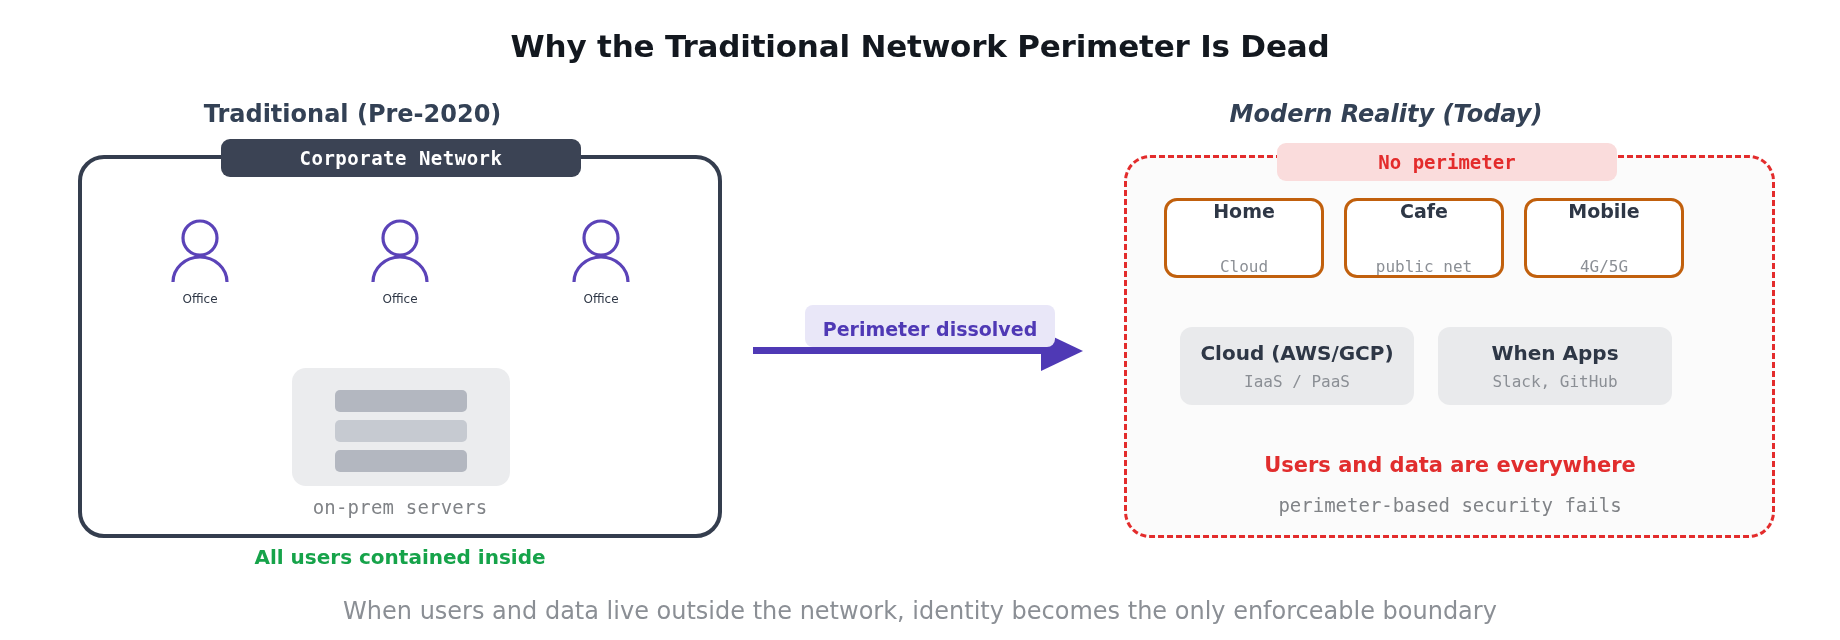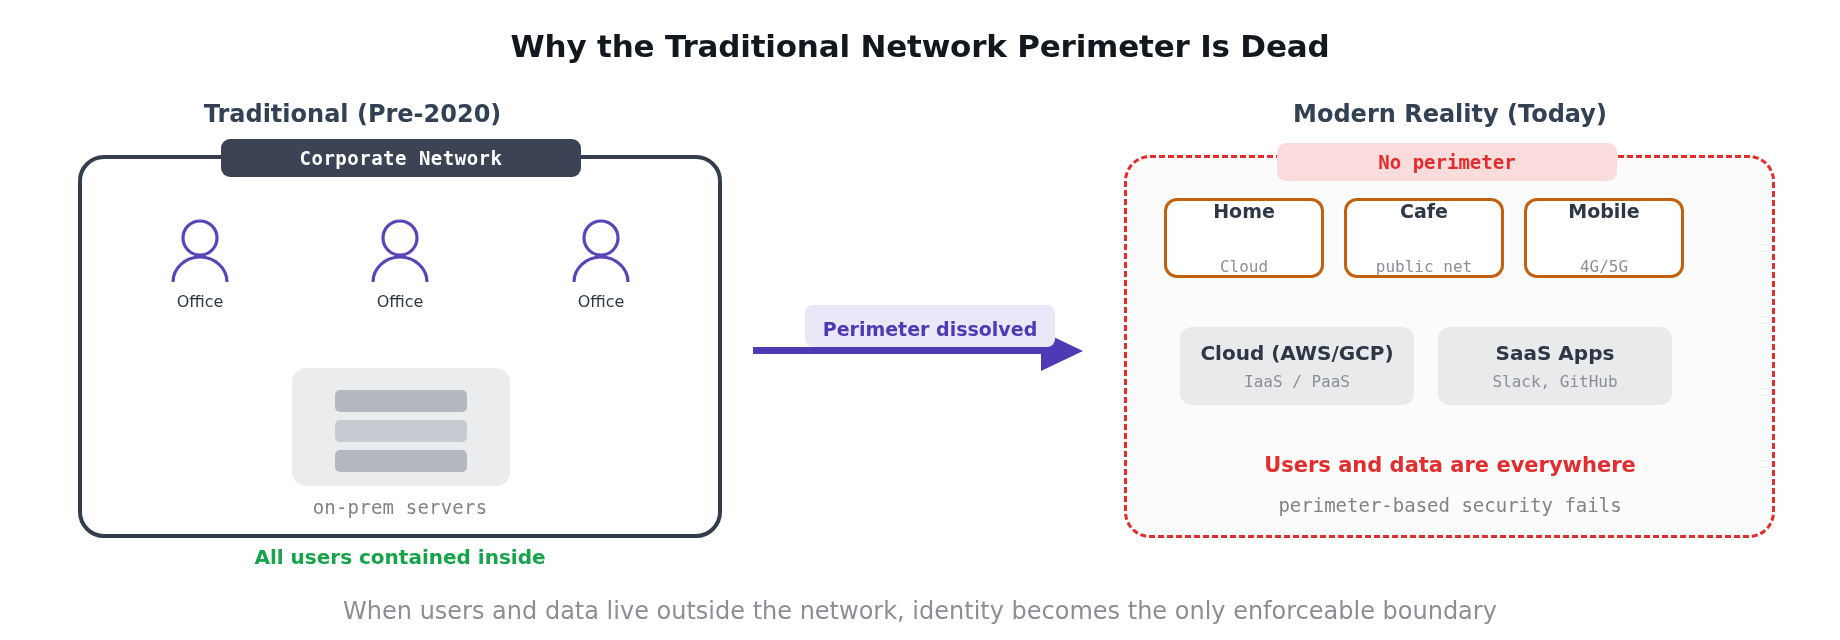--- a/index.html
+++ b/index.html
@@ -36,21 +36,21 @@
 
   
   .panel-heading {
     position: absolute;
     font-size: 24px;
     font-weight: bold;
     color: #334155;
     text-align: center;
   }
   #heading-left  { top: 100px; left: 80px;  width: 545px; }
-  #heading-right { top: 100px; left: 1125px; width: 650px; }
+  #heading-right { top: 100px; left: 1061px; width: 650px; font-style: italic; }
 
   
   .left-panel {
     position: absolute;
     left: 78px;
     top: 155px;
     width: 644px;
     height: 383px;
     border: 4px solid #343d4e;
     border-radius: 26px;
@@ -76,21 +76,21 @@
   }
 
   .person {
     position: absolute;
     width: 110px;
     text-align: center;
   }
   .person svg { display: block; margin: 0 auto; }
   .person-label {
     margin-top: 10px;
-    font-size: 16px;
+    font-size: 12px;
     color: #2e3746;
   }
   #person-0 { left: 145px; top: 218px; }
   #person-1 { left: 345px; top: 218px; }
   #person-2 { left: 546px; top: 218px; }
 
   .server-box {
     position: absolute;
     left: 292px;
     top: 368px;
@@ -384,21 +384,21 @@
   <div class="loc-card" id="loc-card-2">
     <div class="loc-title">Mobile</div>
     <div class="loc-sub">4G/5G</div>
   </div>
 
   <div class="svc-card" id="svc-card-0">
     <div class="svc-title">Cloud (AWS/GCP)</div>
     <div class="svc-sub">IaaS / PaaS</div>
   </div>
   <div class="svc-card" id="svc-card-1">
-    <div class="svc-title">SaaS Apps</div>
+    <div class="svc-title">When Apps</div>
     <div class="svc-sub">Slack, GitHub</div>
   </div>
 
   <div class="right-alert">Users and data are everywhere</div>
   <div class="right-note">perimeter-based security fails</div>
 
   <div class="footer-caption">When users and data live outside the network, identity becomes the only enforceable boundary</div>
 
 </div>
 

